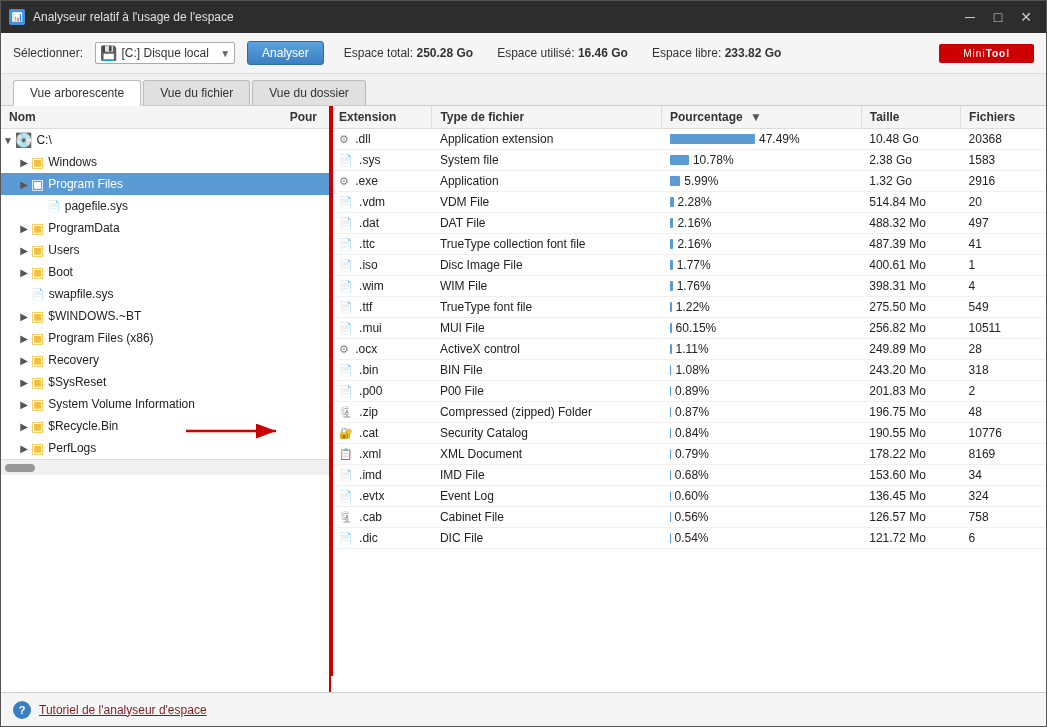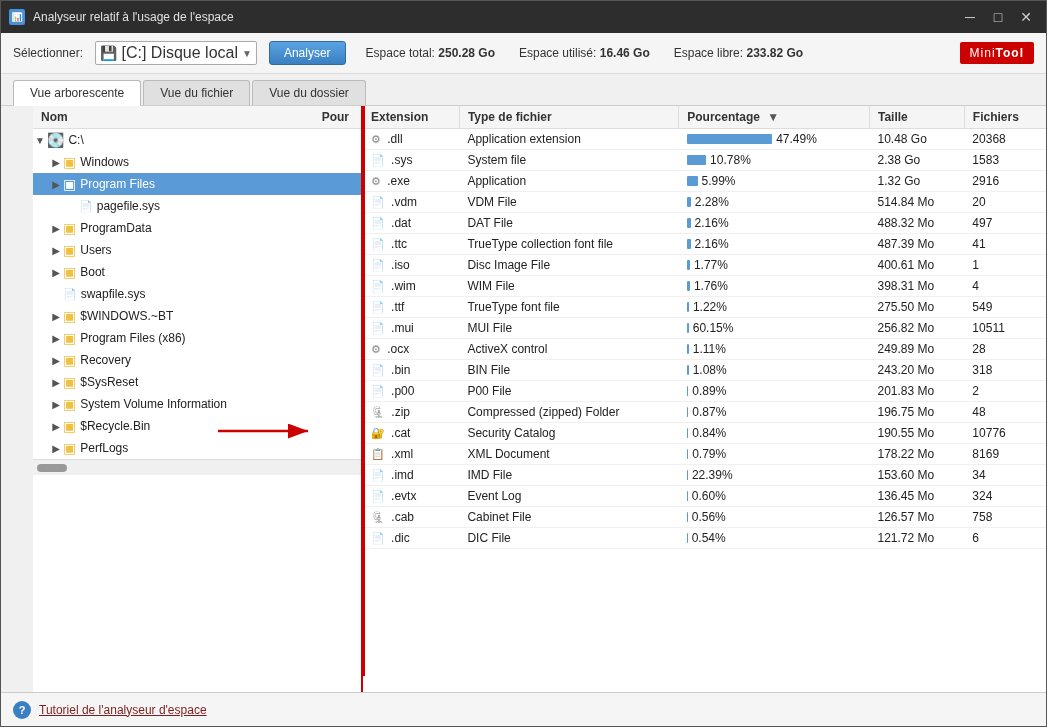--- a/index.html
+++ b/index.html
@@ -35,41 +35,41 @@
     .drive-select {
       display: flex;
       align-items: center;
       border: 1px solid #aaa;
       background: white;
       border-radius: 2px;
       padding: 2px 4px;
       gap: 4px;
       min-width: 140px;
     }
-    .drive-select-text { font-size: 16px; color: #333; flex: 1; }
+    .drive-select-text { font-size: 12px; color: #333; flex: 1; }
     .drive-select-arrow { color: #666; font-size: 10px; }
     .analyze-btn {
       background: linear-gradient(to bottom, #5ba3e0, #3a7fc1);
       color: white;
       border: 1px solid #2e6da4;
       border-radius: 3px;
       padding: 4px 14px;
       font-size: 12px;
       cursor: pointer;
     }
     .toolbar-stats { display: flex; gap: 24px; margin-left: 8px; }
     .toolbar-stat { font-size: 12px; color: #333; }
     .toolbar-stat strong { font-weight: bold; }
     .minitool-logo {
       margin-left: auto;
       background: #cc0000;
       color: white;
-      font-size: 12px;
+      font-size: 10px;
       font-weight: bold;
-      padding: 4px 10px;
+      padding: 4px 24px;
       border-radius: 2px;
       letter-spacing: 1px;
     }
     .minitool-logo span { color: #ffffff; }
     .minitool-logo .mini { color: #ffffff; font-weight: 300; }
     .minitool-logo .tool { color: #ffffff; font-weight: 900; }
 
     .tabs {
       background: #f0f0f0;
       border-bottom: 1px solid #ccc;
@@ -189,21 +189,20 @@
     .tree-panel-bottom-scroll {
       height: 16px;
       background: #f0f0f0;
       border-top: 1px solid #ddd;
       display: flex;
       align-items: center;
     }
 
     .content-wrapper {
       position: relative;
-      margin-left: 32px;
     }
   </style>
 </head>
 <body>
 
 <div style="width:1047px; height:727px; display:flex; flex-direction:column; border:1px solid #555; overflow:hidden;">
 
   <div class="title-bar">
     <div class="title-bar-left">
       <div class="title-bar-icon">
@@ -627,21 +626,21 @@
     </tr>
             <tr>
       <td>
         <span style="font-size:11px; margin-right:3px; color:#888;">📄</span>
         <span>.imd</span>
       </td>
       <td>IMD File</td>
       <td>
         <div class="pct-bar-cell">
           <div class="pct-bar" style="width:1.2240000000000002px;"></div>
-          <span>22.39%</span>
+          <span>0.68%</span>
         </div>
       </td>
       <td>153.60 Mo</td>
       <td>34</td>
     </tr>
             <tr>
       <td>
         <span style="font-size:11px; margin-right:3px; color:#888;">📄</span>
         <span>.evtx</span>
       </td>

